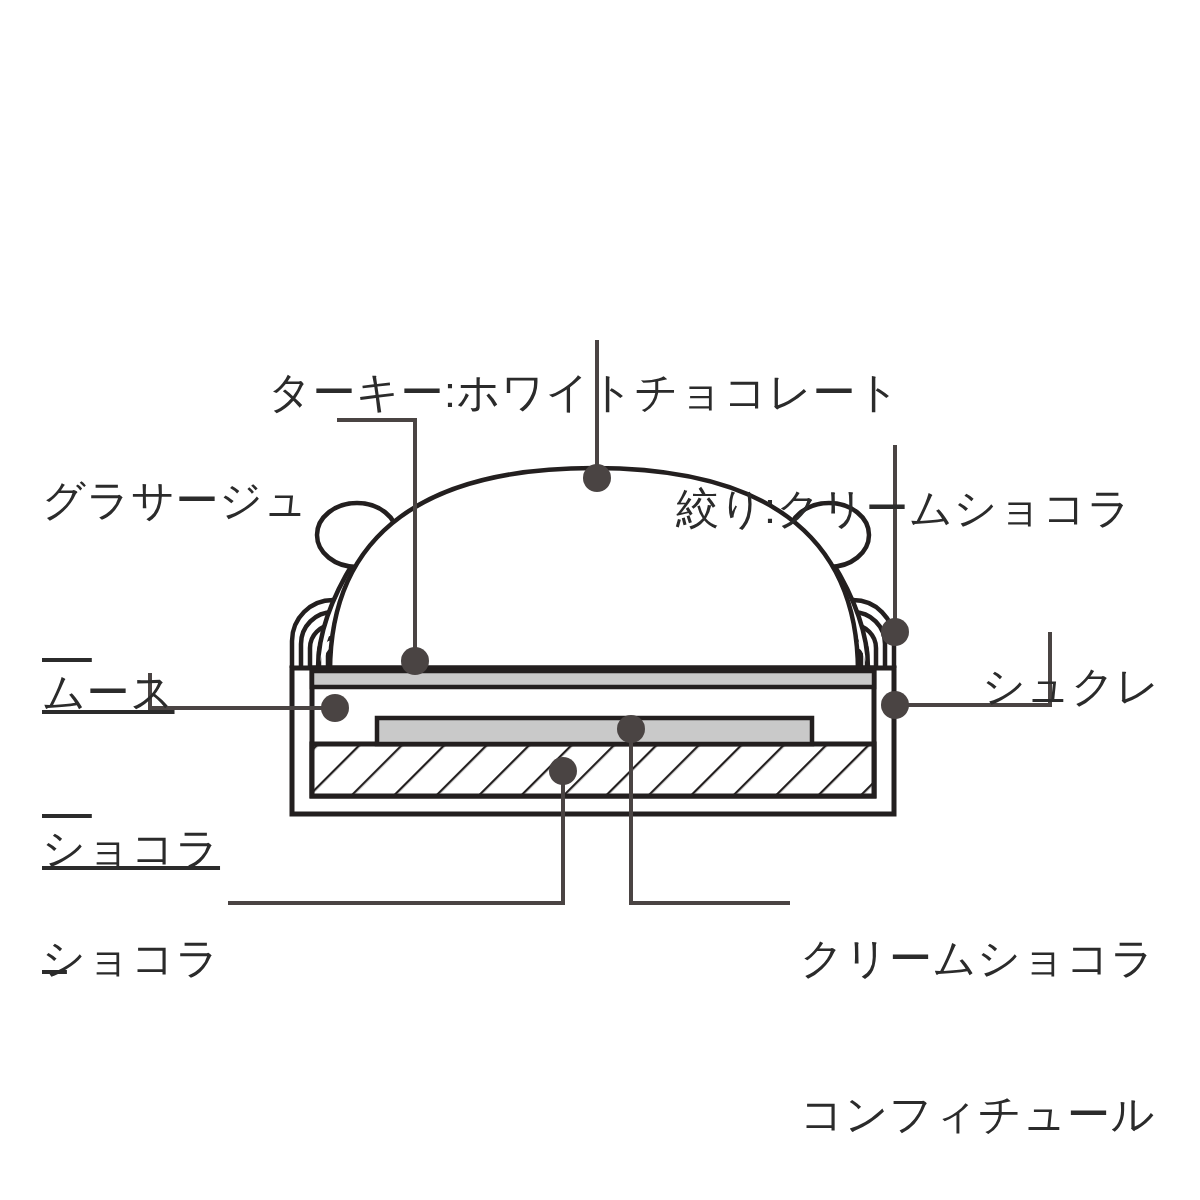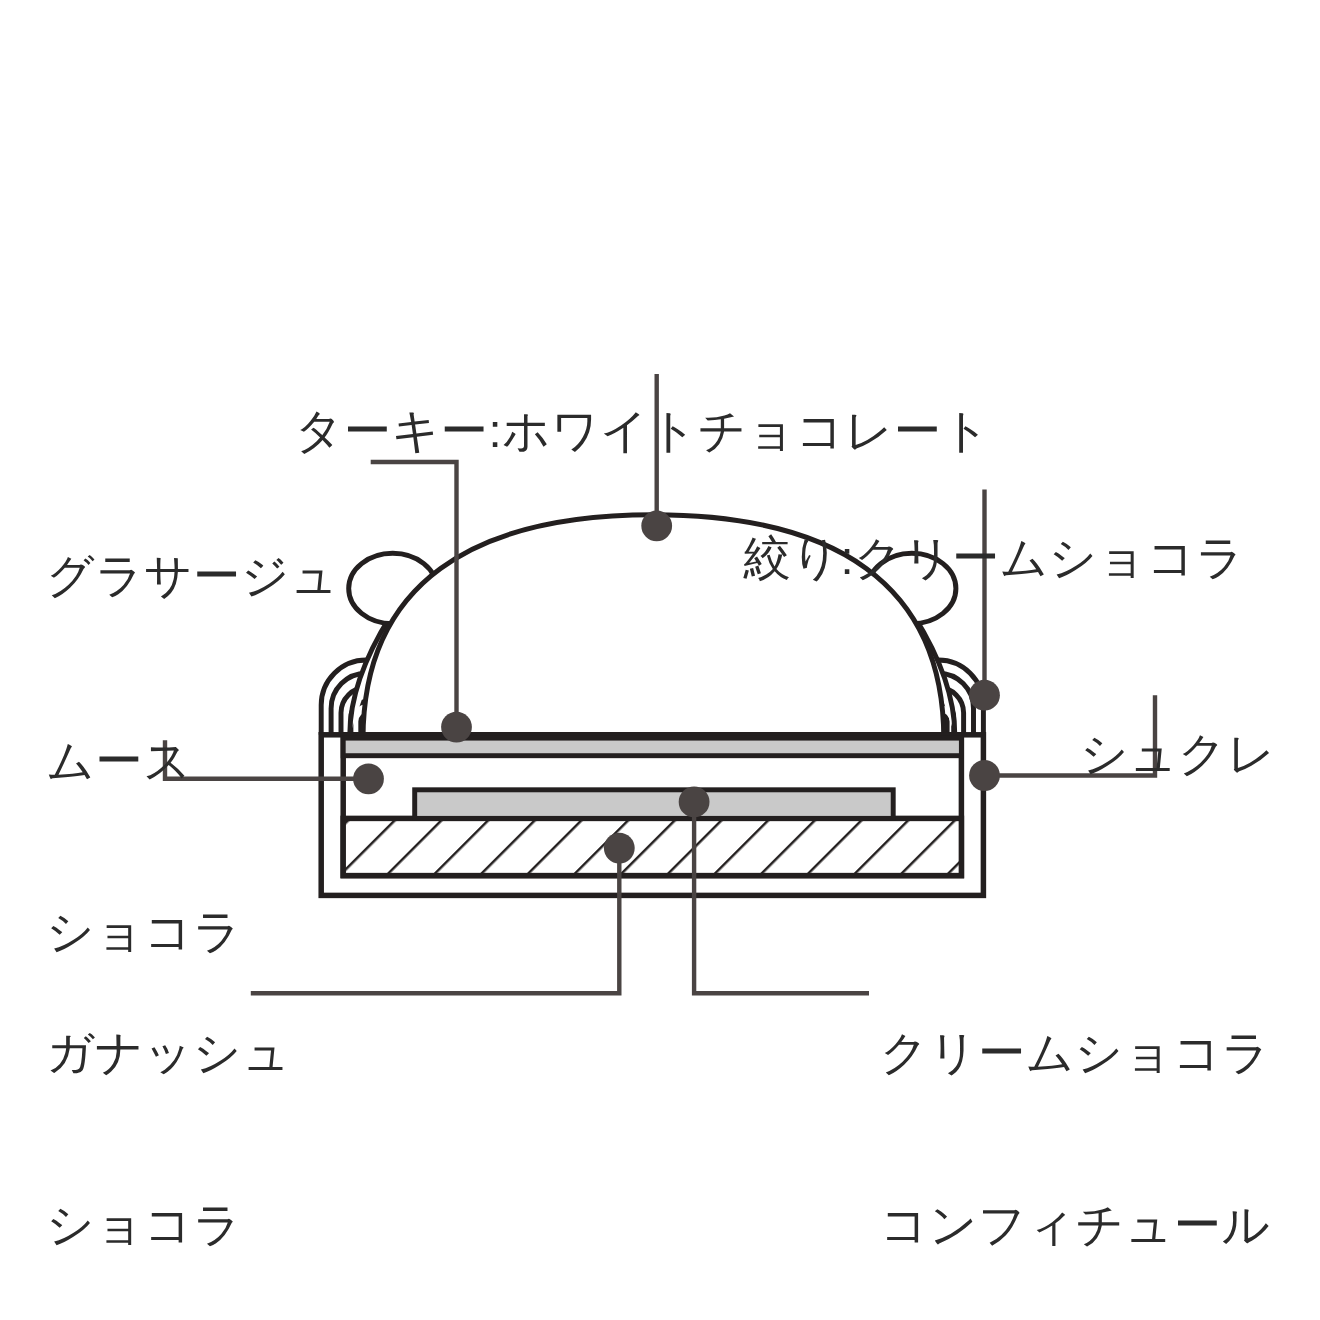--- a/index.html
+++ b/index.html
@@ -29,23 +29,23 @@
     position: absolute;
     color: #2b2b2b;
     font-size: 43px;
     line-height: 52px;
     letter-spacing: 0.5px;
     white-space: pre;
     font-family: "Liberation Sans", "DejaVu Sans", sans-serif;
   }
   .lbl .ln { display: block; }
   #lbl-turkey   { left: 268px; top: 262px; }
-  #lbl-glacage  { left: 42px;  top: 394px; }
+  #lbl-glacage  { left: 42px;  top: 370px; }
   #lbl-shibori  { left: 676px; top: 378px; text-align: right; }
-  #lbl-mousse   { left: 42px;  top: 562px; }
+  #lbl-mousse   { left: 42px;  top: 562px; text-decoration: underline; }
   #lbl-sucre    { left: 982px; top: 556px; }
   #lbl-ganache  { left: 42px;  top: 828px; }
   #lbl-confit   { left: 800px; top: 828px; }
 </style>
 </head>
 <body>
 
 <div id="stage">
 
   <svg id="diagram" viewBox="0 0 1200 1200">
@@ -138,21 +138,20 @@
   <div class="lbl" id="lbl-mousse">
     <span class="ln">ムース</span>
     <span class="ln">ショコラ</span>
   </div>
 
   <div class="lbl" id="lbl-sucre">
     <span class="ln">シュクレ</span>
   </div>
 
   <div class="lbl" id="lbl-ganache">
-    <span class="ln">ガナッシュ</span>
     <span class="ln">ショコラ</span>
   </div>
 
   <div class="lbl" id="lbl-confit">
     <span class="ln">クリームショコラ</span>
     <span class="ln">コンフィチュール</span>
   </div>
 
 </div>
 

